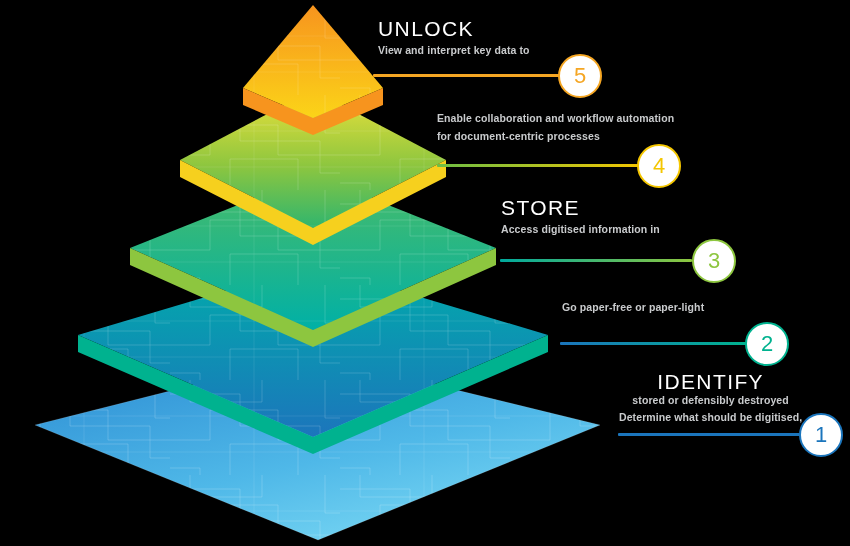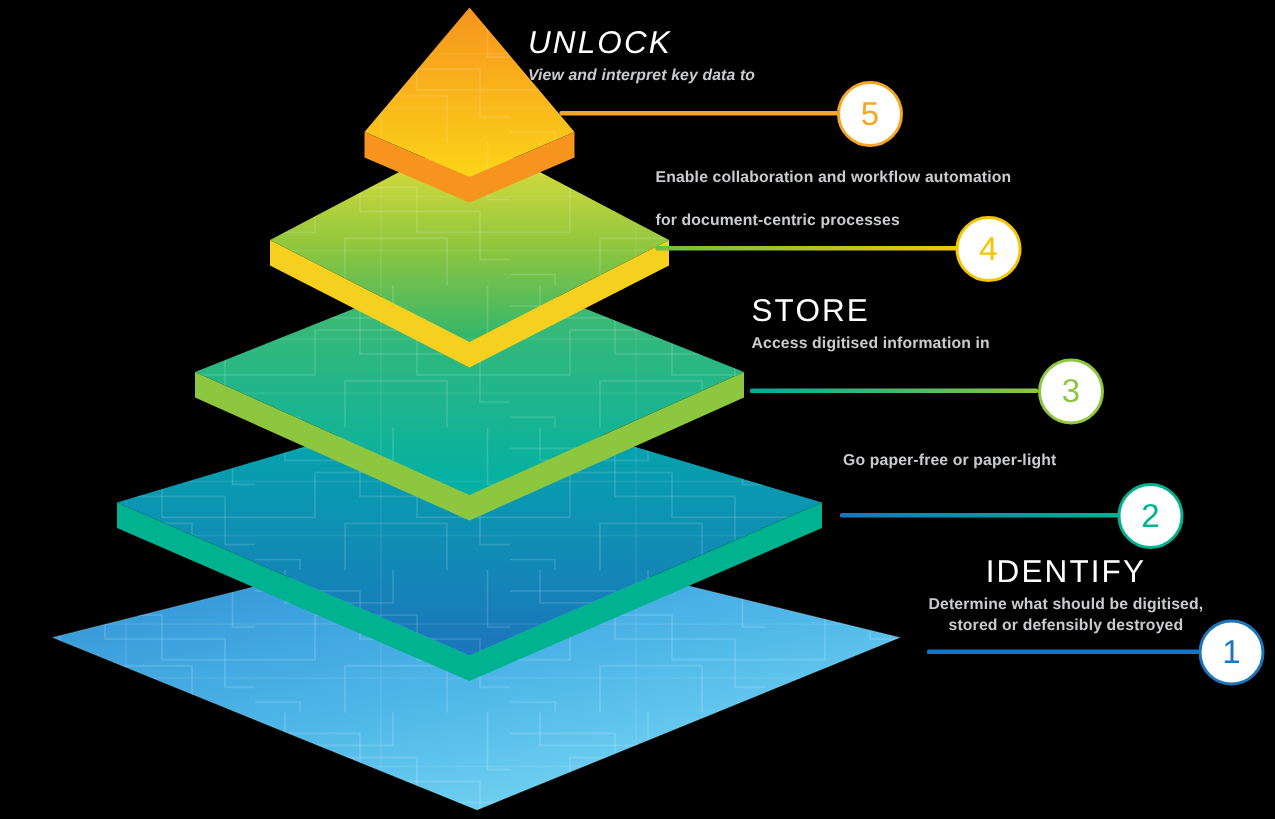--- a/index.html
+++ b/index.html
@@ -165,32 +165,32 @@
 
     <g>
       <path d="M313 5 L243 88 L313 118 L383 88 Z" fill="url(#g5)"></path>
       <g clip-path="url(#c5)">
         <rect x="180" y="0" width="300" height="130" fill="url(#circuit)" opacity="0.45"></rect>
       </g>
       <path d="M243 88 L313 118 L383 88 L383 105 L313 135 L243 105 Z" fill="#F7941E"></path>
     </g>
   </svg>
 
-  <div class="label-block" style="left:352px; top:18px;font-style:italic;">
+  <div class="label-block" style="left:378px; top:18px;">
     <div class="tier-title">UNLOCK</div>
     <div class="tier-desc">View and interpret key data to</div>
   </div>
   <div class="connector" style="left:373px; top:74px; width:190px; background:linear-gradient(90deg,#F5A623,#F5A623);"></div>
   <div class="badge" style="left:558px; top:54px; border-color:#F5A623; color:#F5A623;">
     <span>5</span>
   </div>
 
   <div class="label-block" style="left:437px; top:108px;">
     <div class="tier-desc">Enable collaboration and workflow automation</div>
-    <div class="tier-desc" style="margin-top:15px;">for document-centric processes</div>
+    <div class="tier-desc" style="margin-top:4px;">for document-centric processes</div>
   </div>
   <div class="connector" style="left:437px; top:164px; width:205px; background:linear-gradient(90deg,#6CBE45,#F4C600);"></div>
   <div class="badge" style="left:637px; top:144px; border-color:#F4C600; color:#F4C600;">
     <span>4</span>
   </div>
 
   <div class="label-block" style="left:501px; top:197px;">
     <div class="tier-title">STORE</div>
     <div class="tier-desc">Access digitised information in</div>
   </div>
@@ -202,21 +202,21 @@
   <div class="label-block" style="left:562px; top:297px;">
     <div class="tier-desc">Go paper-free or paper-light</div>
   </div>
   <div class="connector" style="left:560px; top:342px; width:186px; background:linear-gradient(90deg,#1B75BC,#00B28F);"></div>
   <div class="badge" style="left:745px; top:322px; border-color:#00B28F; color:#00B28F;">
     <span>2</span>
   </div>
 
   <div class="label-block" style="left:619px; top:371px;text-align:center;">
     <div class="tier-title">IDENTIFY</div>
+    <div class="tier-desc" style="margin-top:0;">stored or defensibly destroyed</div>
     <div class="tier-desc">Determine what should be digitised,</div>
-    <div class="tier-desc" style="margin-top:0;">stored or defensibly destroyed</div>
   </div>
   <div class="connector" style="left:618px; top:433px; width:182px; background:linear-gradient(90deg,#1B75BC,#1B75BC);"></div>
   <div class="badge" style="left:799px; top:413px; border-color:#1B75BC; color:#1B75BC;">
     <span>1</span>
   </div>
 
 </div>
 
 </body></html>

